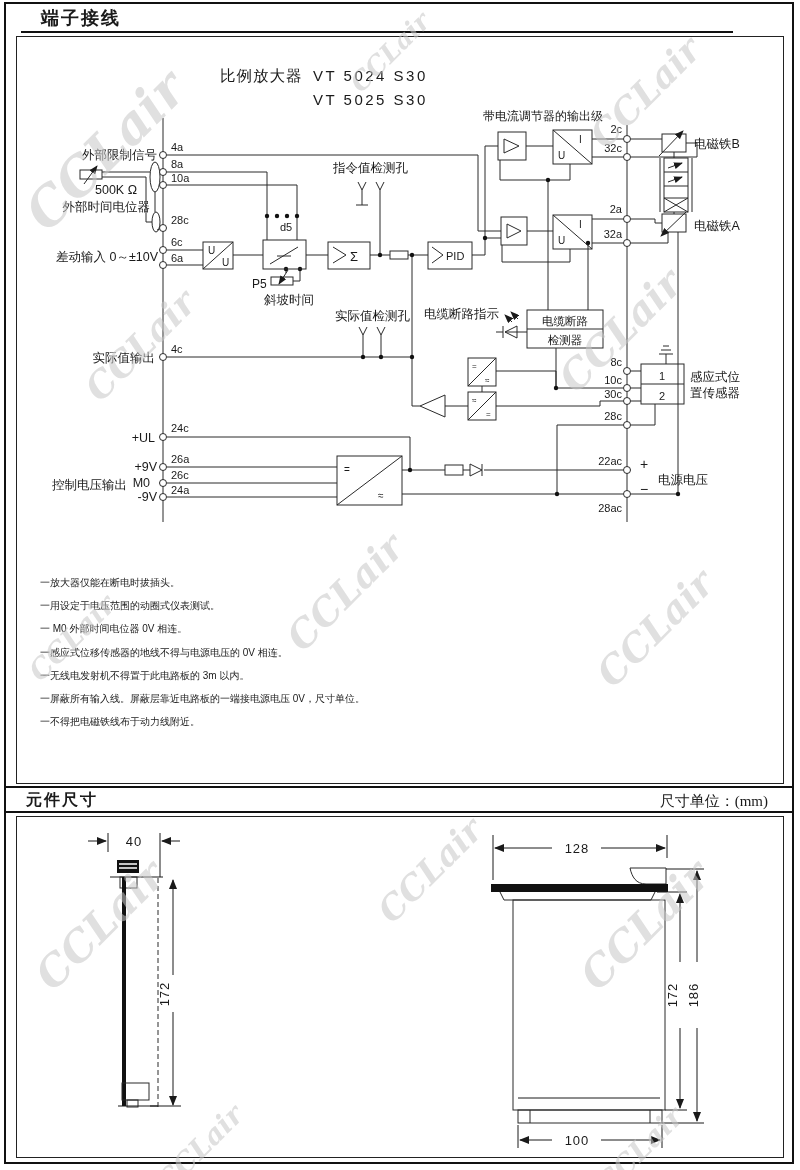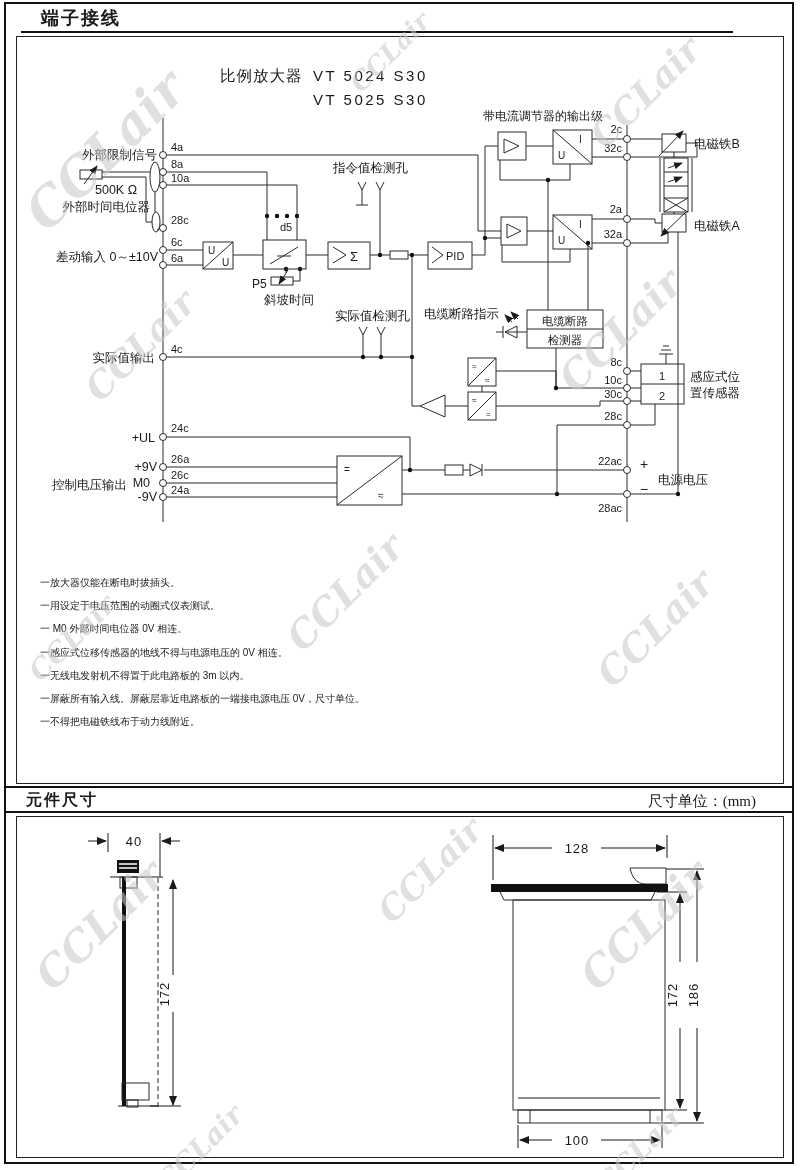--- a/index.html
+++ b/index.html
@@ -6,21 +6,21 @@
   #page{position:relative;width:800px;height:1170px;background:#ffffff;overflow:hidden;
         font-family:"Liberation Sans","DejaVu Sans",sans-serif;color:#1a1a1a;}
   .border-outer{position:absolute;left:4px;top:2px;width:790px;height:1162px;border:2px solid #111;box-sizing:border-box;}
   .band1{position:absolute;left:21px;top:4px;width:712px;height:29px;border-bottom:2px solid #111;
          display:flex;align-items:center;box-sizing:border-box;}
   .band1 .t{font-size:18px;font-weight:bold;margin-left:20px;letter-spacing:2px;}
   .box1{position:absolute;left:16px;top:36px;width:768px;height:748px;border:1px solid #222;box-sizing:border-box;}
   .band2{position:absolute;left:6px;top:786px;width:786px;height:27px;border-top:2px solid #111;border-bottom:2px solid #111;
          display:flex;align-items:flex-end;justify-content:space-between;box-sizing:border-box;}
   .band2 .t{font-size:16px;font-weight:bold;margin-left:20px;letter-spacing:2px;}
-  .band2 .u{font-size:15px;margin-right:36px;font-family:"Liberation Serif","DejaVu Serif",serif;}
+  .band2 .u{font-size:15px;margin-right:24px;font-family:"Liberation Serif","DejaVu Serif",serif;}
   .box2{position:absolute;left:16px;top:816px;width:768px;height:342px;border:1px solid #222;box-sizing:border-box;}
   svg{position:absolute;}
   svg text{font-family:"Liberation Sans","DejaVu Sans",sans-serif;fill:#1a1a1a;}
   .wire{stroke:#2a2a2a;stroke-width:1;fill:none;}
   .thk{stroke:#111;stroke-width:4;fill:none;}
   .bx{stroke:#2a2a2a;stroke-width:1;fill:none;}
   .blk{fill:#111;stroke:none;}
   .dot{fill:#111;stroke:none;}
   .term{fill:#fff;stroke:#2a2a2a;stroke-width:1;}
   .dash{stroke:#2a2a2a;stroke-width:1;stroke-dasharray:5 3;fill:none;}

